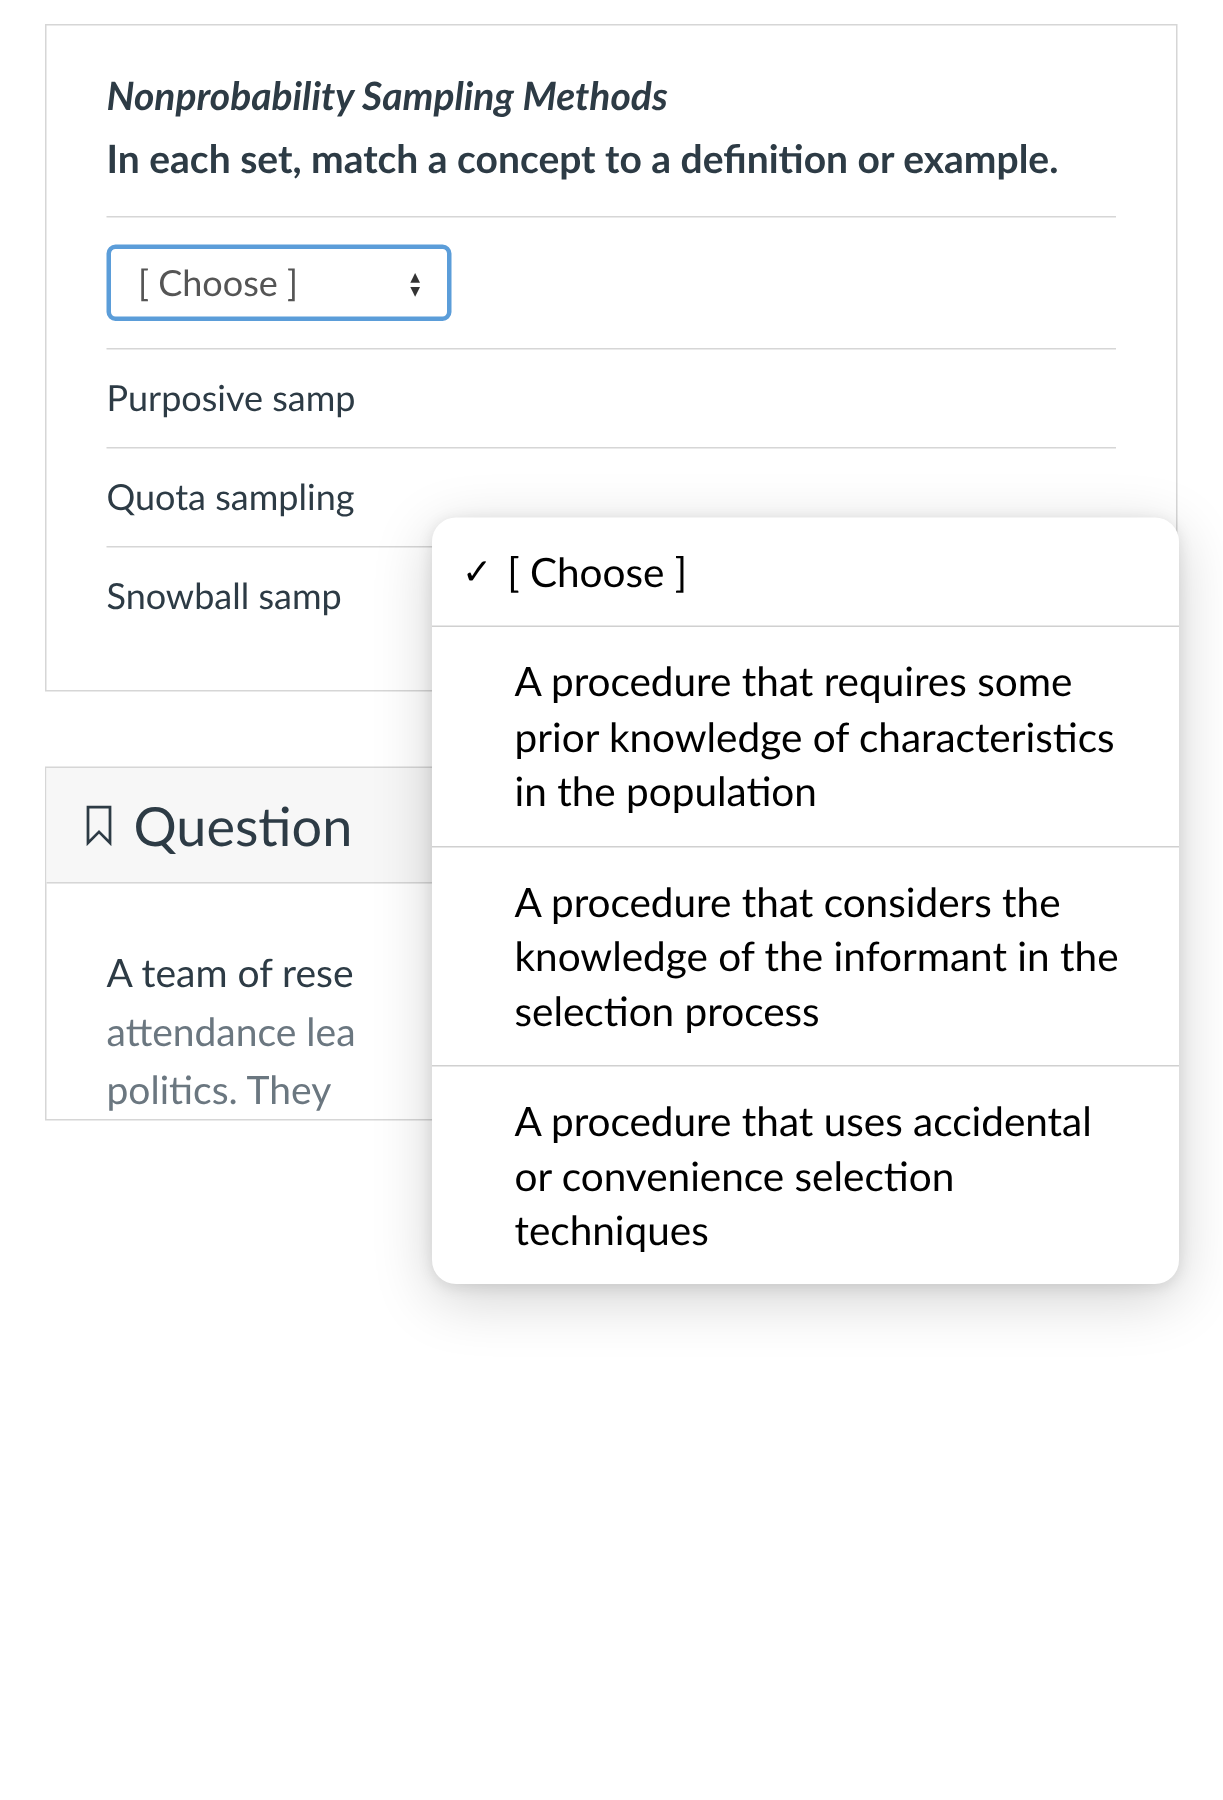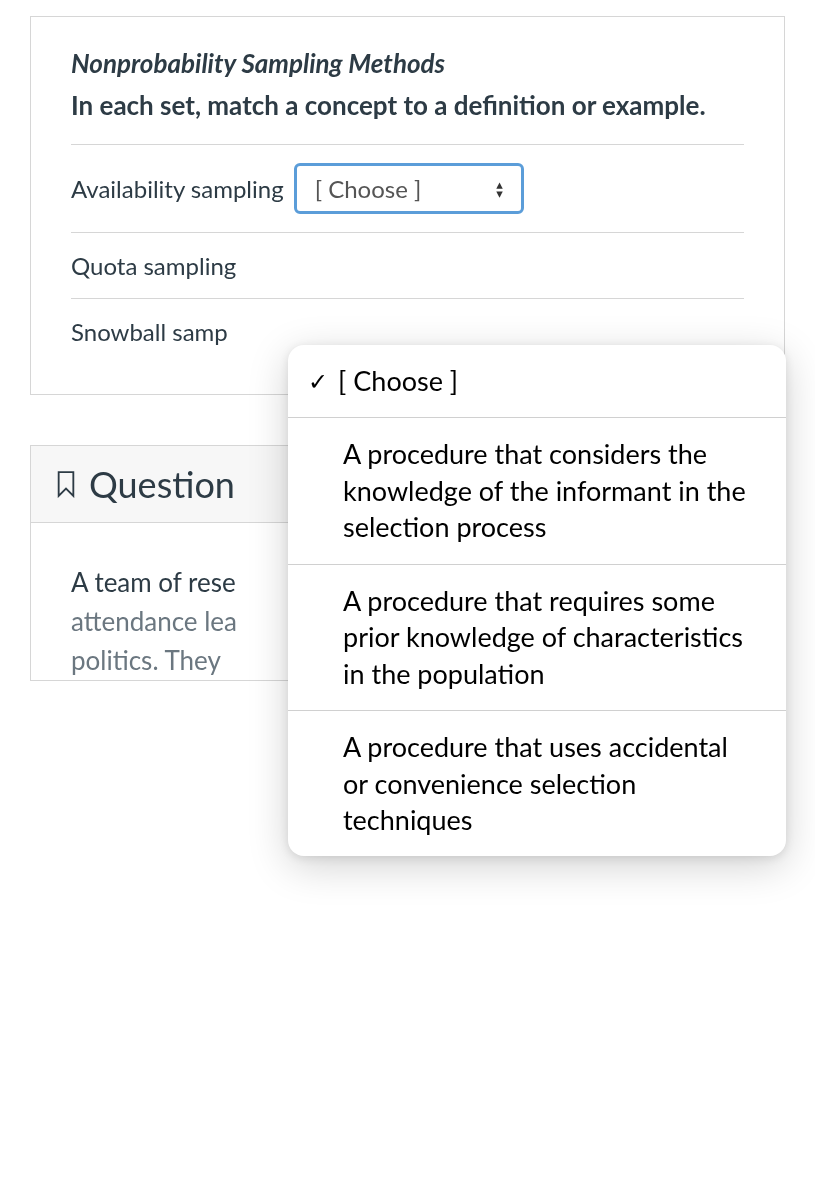--- a/index.html
+++ b/index.html
@@ -159,32 +159,34 @@
 </head>
 <body>
 
 <div class="question-card">
   <div class="question-header">
     <div class="question-title">Nonprobability Sampling Methods</div>
     <div class="question-instruction">In each set, match a concept to a definition or example.</div>
   </div>
   <div class="match-rows">
     <div class="match-row">
-      <div class="match-label">Availability sampling</div>
       <div class="select-wrapper">
         <div class="select-box">
           <span>[ Choose ]</span>
           <span class="select-chevron">
             <span>▴</span>
               <span>▾</span>
           </span>
         </div>
       </div>
     </div>
     <div class="match-row">
+      <div class="match-label">Purposive samp</div>
+    </div>
+    <div class="match-row">
       <div class="match-label">Quota sampling</div>
     </div>
     <div class="match-row" style="border-bottom:none;">
       <div class="match-label">Snowball samp</div>
     </div>
   </div>
 </div>
 
 <div class="next-question-card">
   <div class="next-question-header">
@@ -201,21 +203,21 @@
     <div class="body-line3">politics. They</div>
   </div>
 </div>
 
 <div class="dropdown">
   <div class="dropdown-item selected">
     <span class="checkmark">✓</span>
     <span>[ Choose ]</span>
   </div>
   <div class="dropdown-item">
+    <span>A procedure that requires some prior knowledge of characteristics in the population</span>
+  </div>
+  <div class="dropdown-item">
     <span>A procedure that considers the knowledge of the informant in the selection process</span>
-  </div>
-  <div class="dropdown-item">
-    <span>A procedure that requires some prior knowledge of characteristics in the population</span>
   </div>
   <div class="dropdown-item">
     <span>A procedure that uses accidental or convenience selection techniques</span>
   </div>
 </div>
 
 </body></html>

